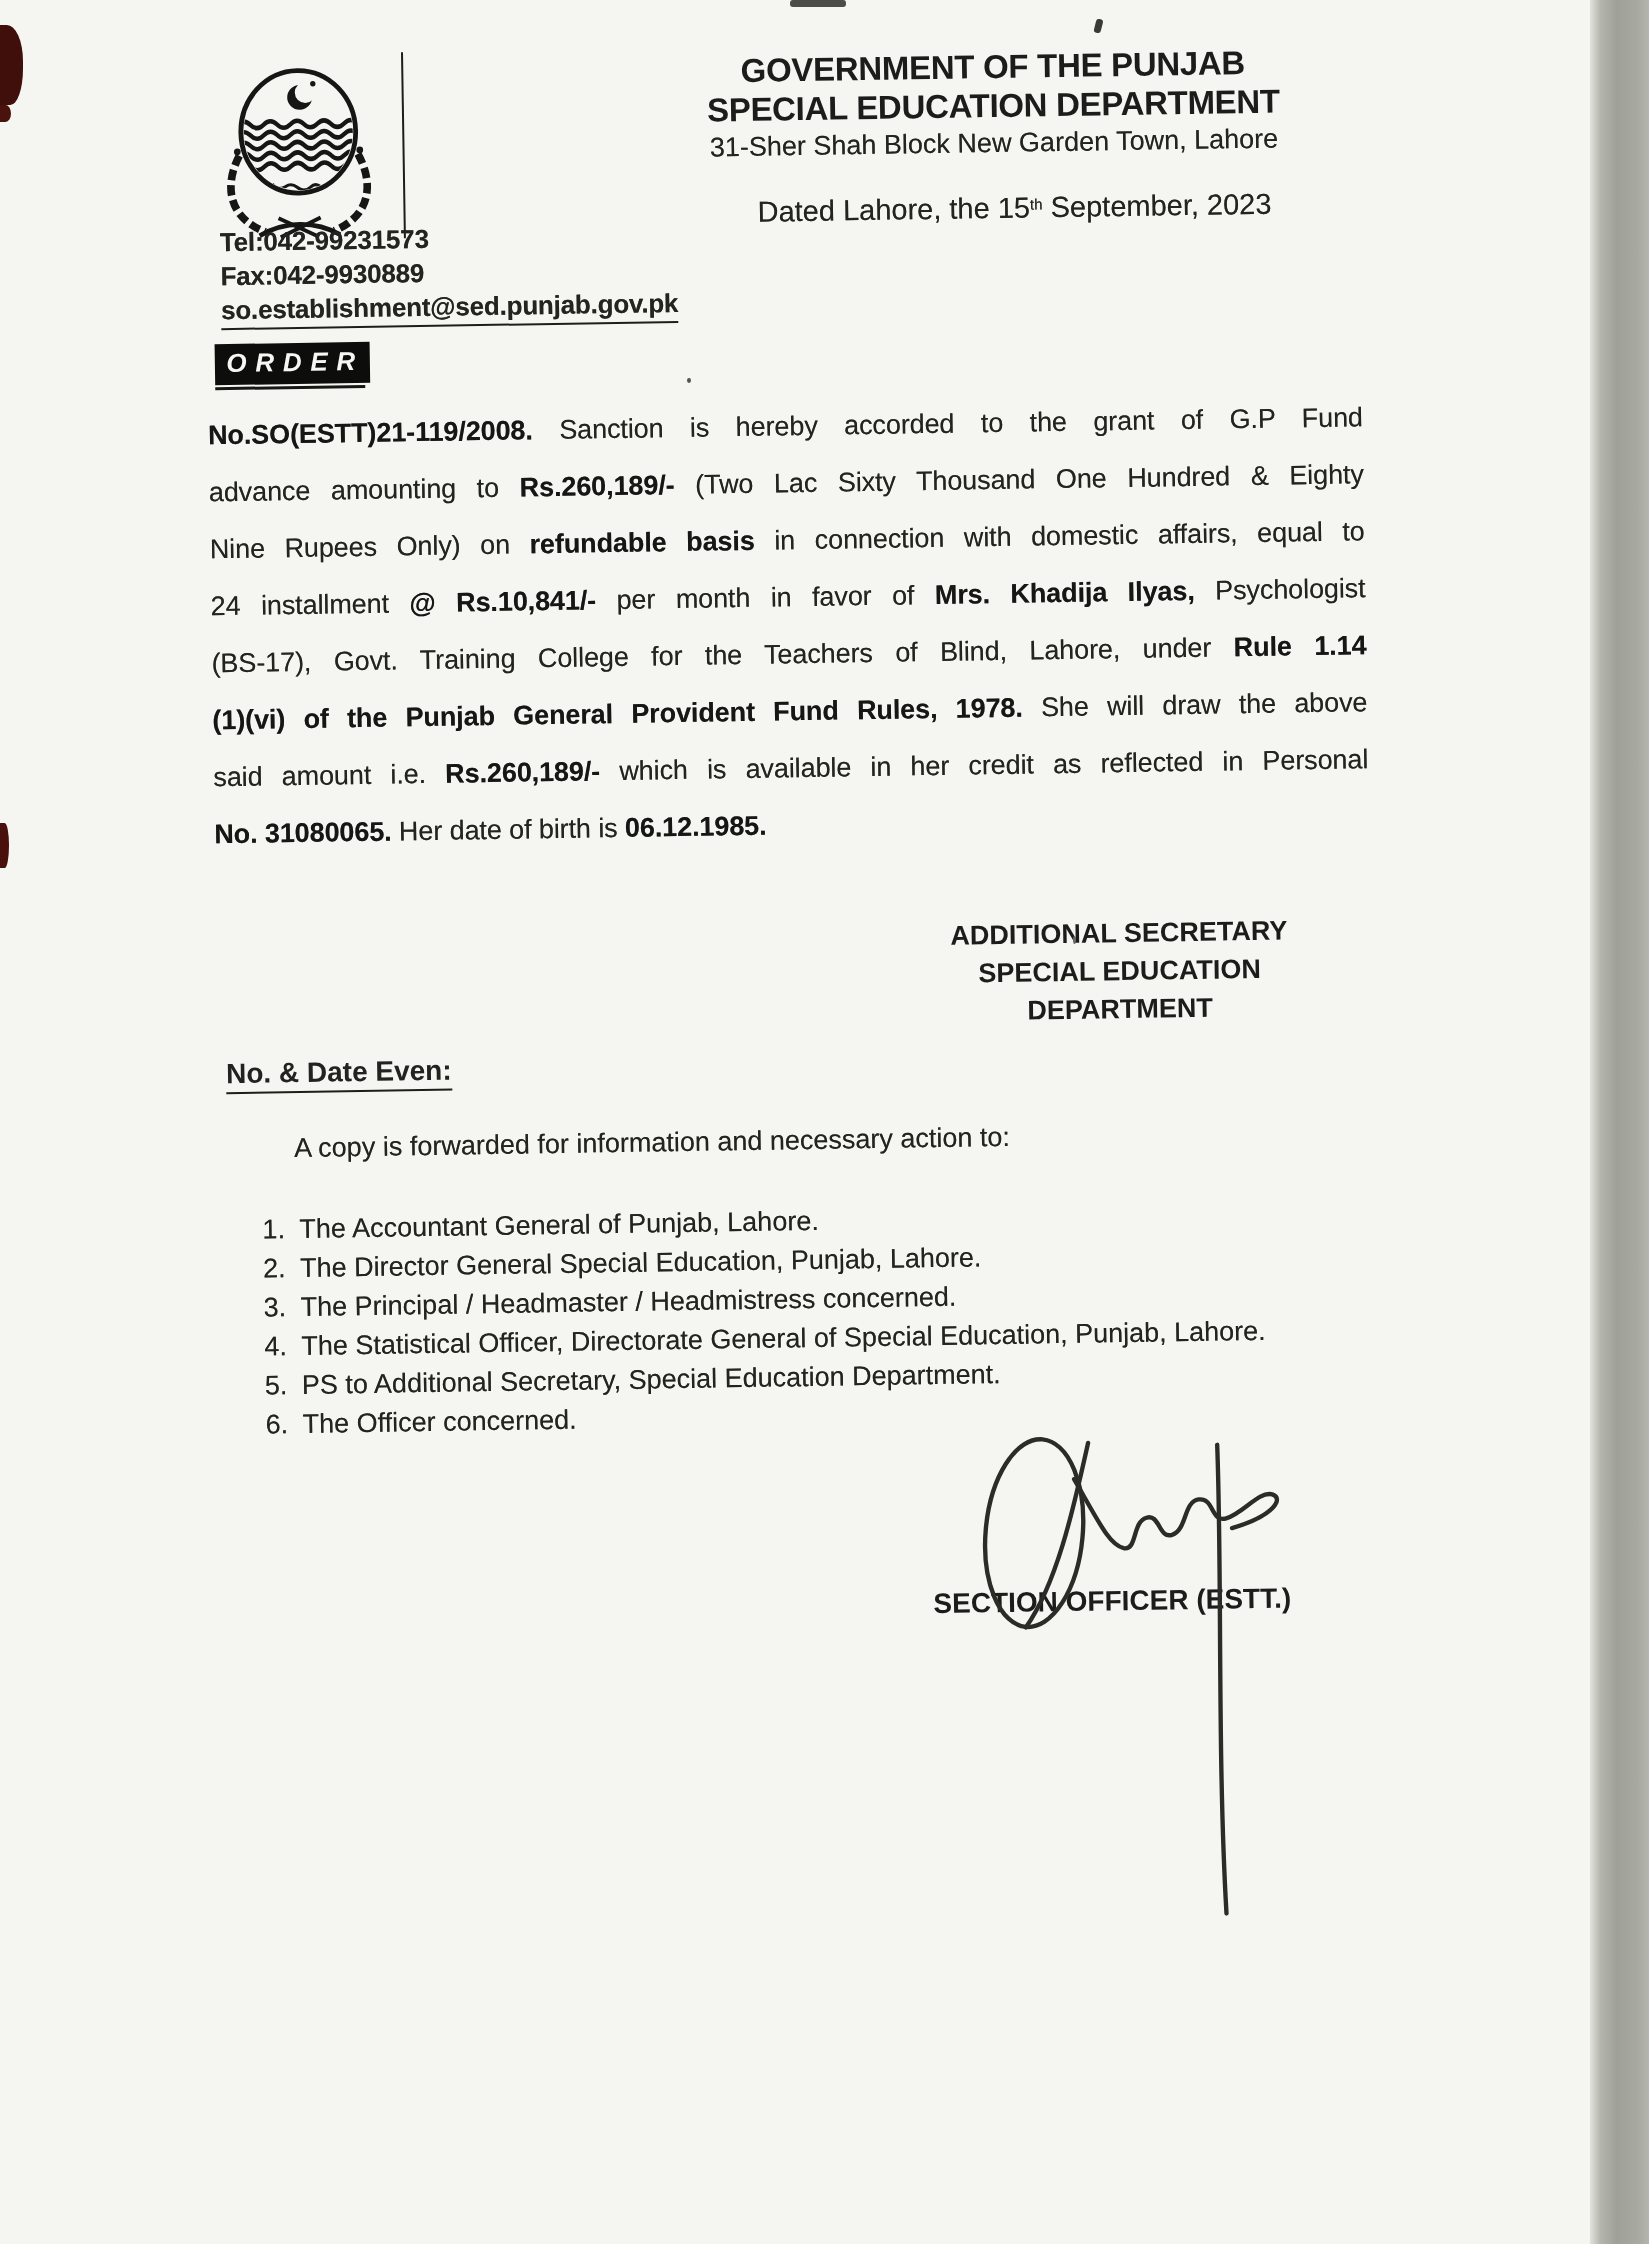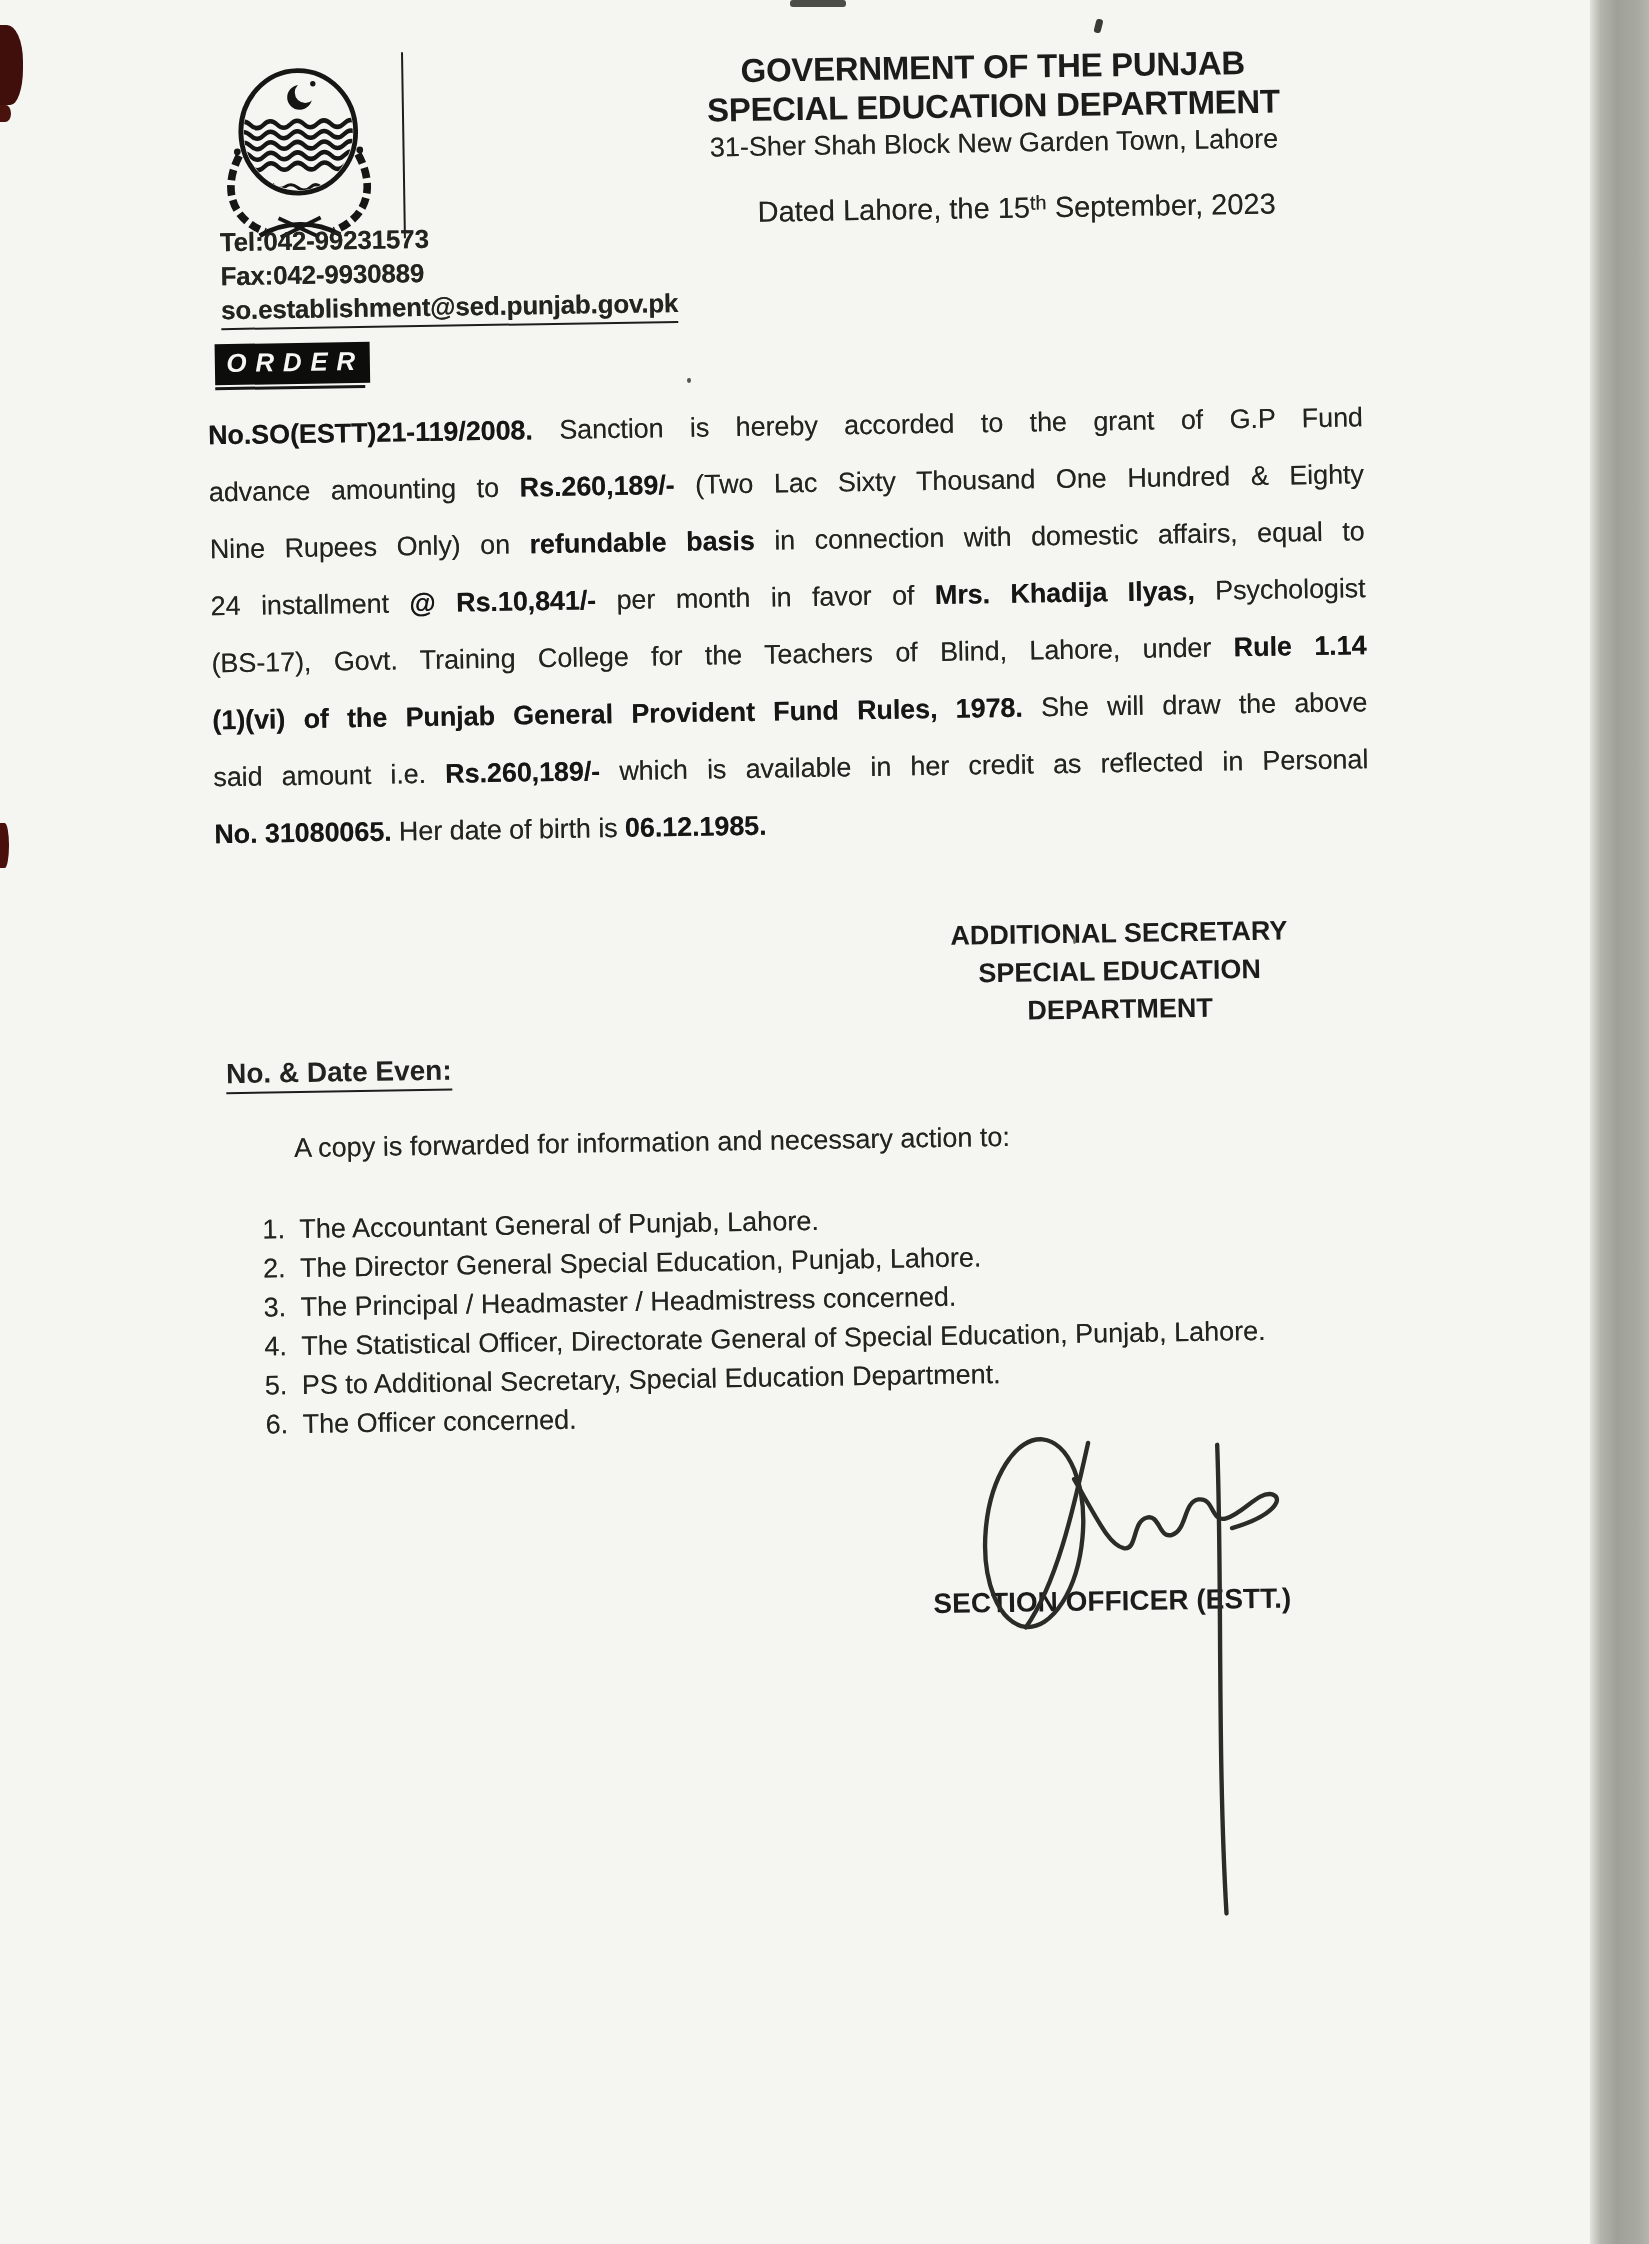--- a/index.html
+++ b/index.html
@@ -12,21 +12,21 @@
 
   
   .crest{left:217px;top:54px;width:192px;height:177px;}
   .vrule{left:417px;top:45px;width:2.4px;height:186px;background:#1d1d1b;}
   .contact{left:233px;top:215px;font-weight:bold;font-size:26px;line-height:34px;letter-spacing:-0.2px;}
   .contact .email{display:inline-block;border-bottom:2.9px solid #1d1d1b;padding-bottom:1px;}
   .orgblock{left:606px;top:49px;width:805px;text-align:center;}
   .org1,.org2{font-weight:bold;font-size:33px;line-height:39px;letter-spacing:-0.3px;color:#1c1c1a;}
   .orgaddr{font-size:27px;line-height:33px;margin-top:1.9px;}
   .dateline{left:771px;top:194px;font-size:29px;}
-  .dateline sup{font-size:20px;vertical-align:7.8px;}
+  .dateline sup{font-size:15px;vertical-align:7.8px;}
 
   
   .orderbox{left:226px;top:334px;background:#0d0d0b;color:#f6f6f2;font-style:italic;font-weight:bold;
             font-size:26px;letter-spacing:8.7px;padding:3.9px 5.8px 5.8px 11.6px;}
   .orderline{left:226px;top:377px;width:150px;height:2.9px;background:#161614;}
 
   
   .bodytext{left:218px;top:397px;width:1155px;font-size:27px;letter-spacing:-0.1px;}
   .bodyline{line-height:57px;height:57px;text-align:justify;text-align-last:justify;white-space:normal;}
   .bodyline.final{text-align-last:left;}

